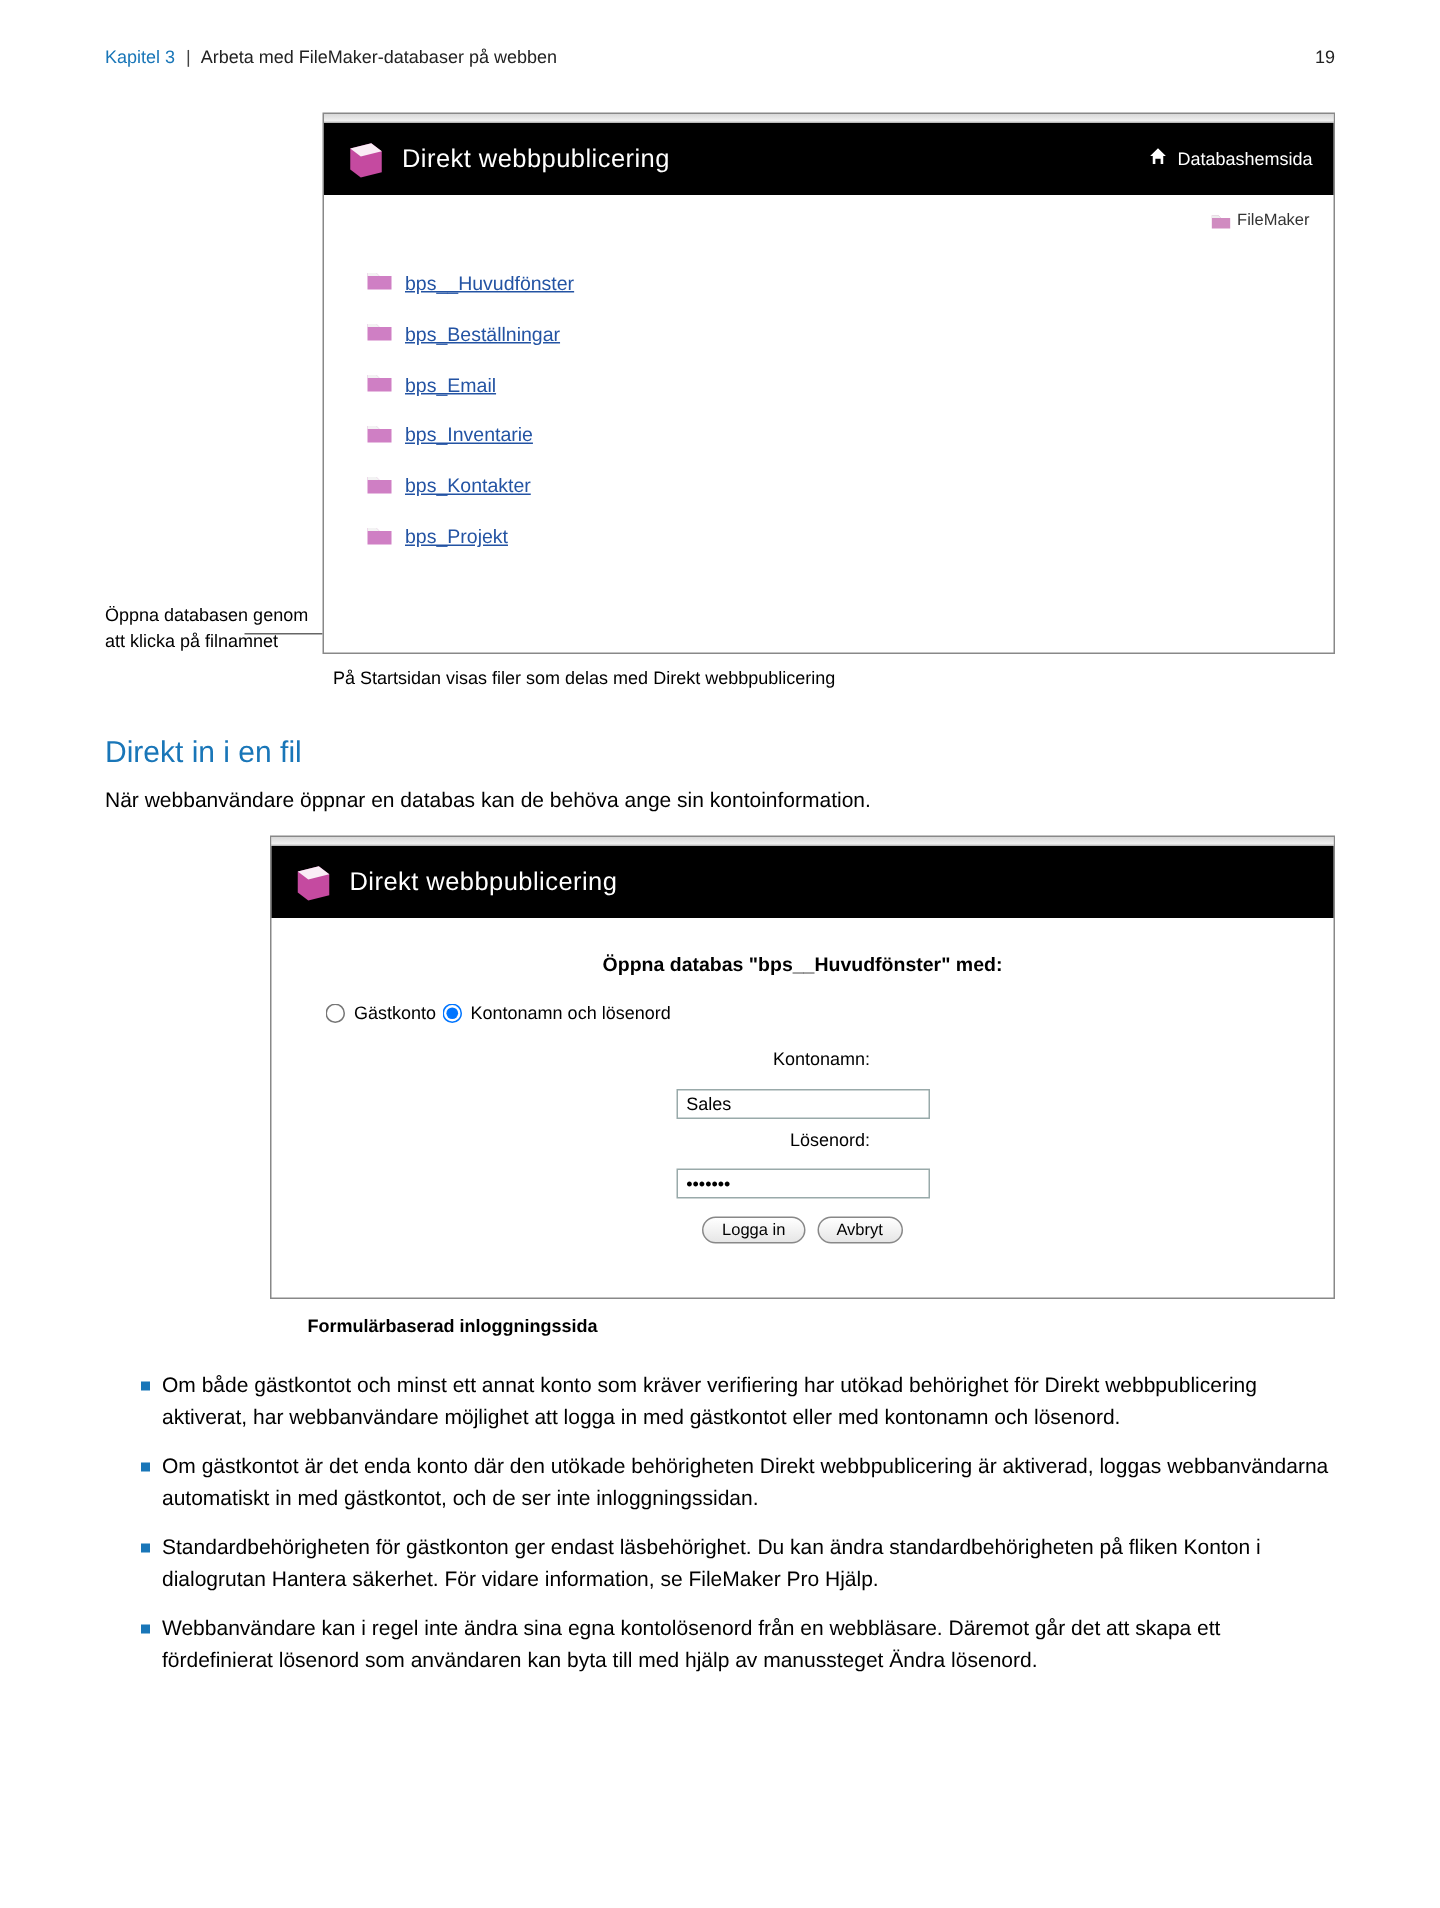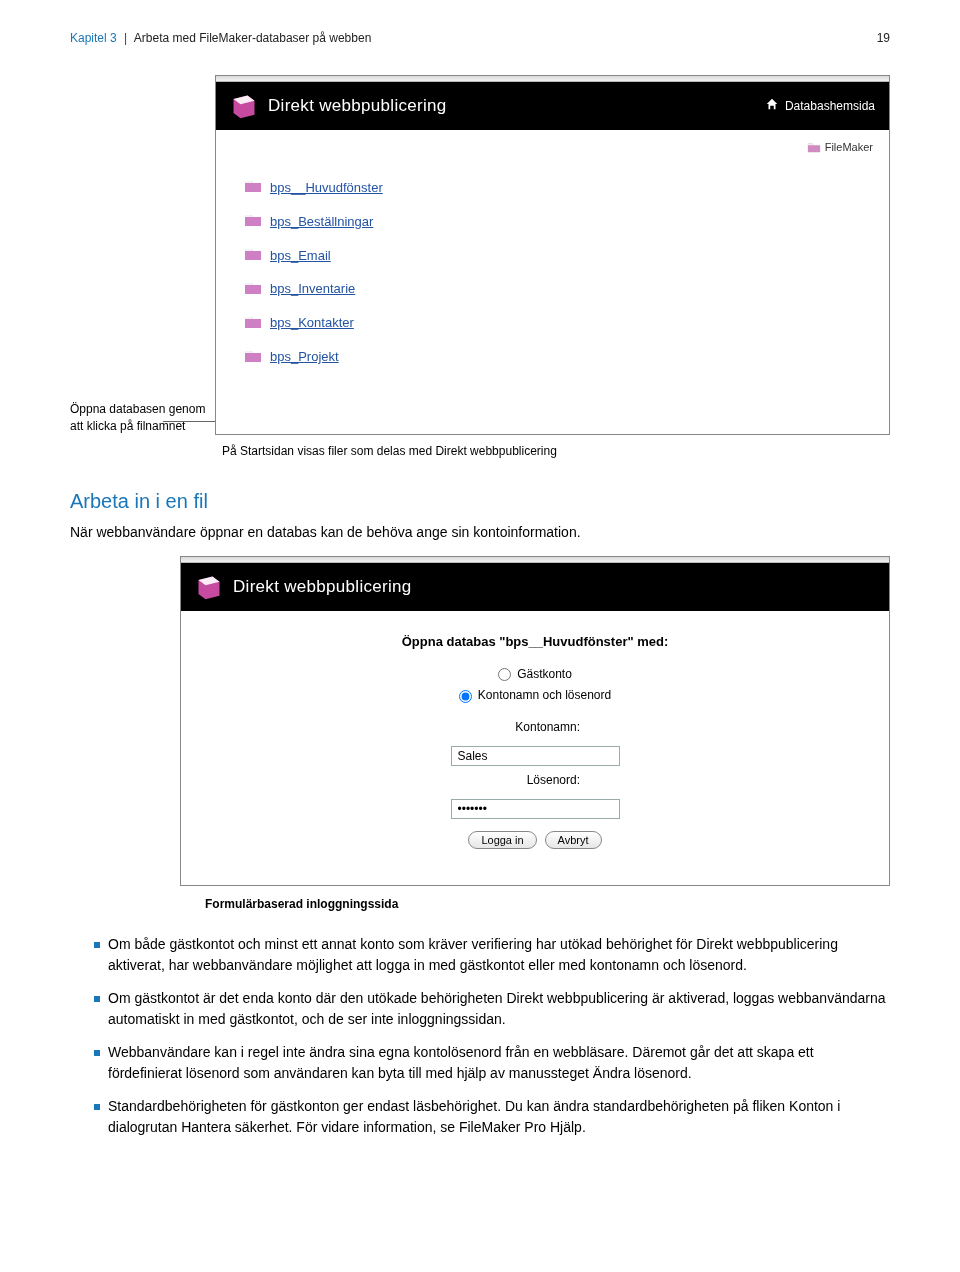--- a/index.html
+++ b/index.html
@@ -88,21 +88,21 @@
     font-size: 20px;
     font-weight: 400;
     margin: 6px 0 6px 0;
   }
   .para { margin: 0 0 14px 0; }
 
   
   .fig2-wrap { margin: 0 0 6px 110px; }
   .login-body { padding: 22px 36px 28px 36px; }
   .login-title { font-size: 13px; font-weight: bold; text-align: center; margin-bottom: 14px; }
-  .radio-group { display: flex; flex-direction: column; align-items: center; gap: 4px; font-size: 12px; margin-bottom: 14px;}
+  .radio-group { display: flex; flex-direction: row; align-items: center; gap: 4px; font-size: 12px; margin-bottom: 14px;}
   .radio-row { display: flex; align-items: center; gap: 6px; }
   .radio-row input { margin: 0; }
   .form-rows { width: 380px; margin: 0 auto 12px auto; }
   .form-row { display: flex; align-items: center; gap: 10px; margin: 6px 0; font-size: 12px; flex-direction: column; }
   .form-row label { width: 90px; text-align: right; }
   .form-row input[type="text"], .form-row input[type="password"] {
     flex: 1; border: 1px solid #9aa; padding: 2px 6px; font-size: 12px; height: 20px;
   }
   .btn-row { display: flex; gap: 8px; justify-content: center; margin-bottom: 8px; }
   .pill-btn {
@@ -209,21 +209,21 @@
                 <path d="M1 4 L7 4 L9 6 L17 6 L17 15 L1 15 Z" fill="#cf7fc4"></path>
                 <path d="M1 4 L7 4 L9 6 L1 6 Z" fill="#f3f3f3"></path>
               </svg></span>
           <span>bps_Projekt</span>
         </div>
       </div>
     </div>
   </div>
   <div class="caption">På Startsidan visas filer som delas med Direkt webbpublicering</div>
 
-  <h2 class="section">Arbeta in i en fil</h2>
+  <h2 class="section">Direkt in i en fil</h2>
   <p class="para">När webbanvändare öppnar en databas kan de behöva ange sin kontoinformation.</p>
 
   <div class="fig2-wrap">
     <div class="browser-frame">
       <div class="top-shadow"></div>
       <div class="blackbar">
         <div class="brand">
           <span class="fm-logo-icon">
             <svg viewBox="0 0 32 32">
                 <path d="M4 8 L20 4 L28 10 L28 26 L12 30 L4 24 Z" fill="#c54aa0"></path>
@@ -260,17 +260,17 @@
           <button class="pill-btn">Avbryt</button>
         </div>
       </div>
     </div>
   </div>
   <div class="caption2">Formulärbaserad inloggningssida</div>
 
   <ul class="body-list">
     <li>Om både gästkontot och minst ett annat konto som kräver verifiering har utökad behörighet för Direkt webbpublicering aktiverat, har webbanvändare möjlighet att logga in med gästkontot eller med kontonamn och lösenord.</li>
     <li>Om gästkontot är det enda konto där den utökade behörigheten Direkt webbpublicering är aktiverad, loggas webbanvändarna automatiskt in med gästkontot, och de ser inte inloggningssidan.</li>
+    <li>Standardbehörigheten för gästkonton ger endast läsbehörighet. Du kan ändra standardbehörigheten på fliken Konton i dialogrutan Hantera säkerhet. För vidare information, se FileMaker Pro Hjälp.</li>
     <li>Webbanvändare kan i regel inte ändra sina egna kontolösenord från en webbläsare. Däremot går det att skapa ett fördefinierat lösenord som användaren kan byta till med hjälp av manussteget Ändra lösenord.</li>
-    <li>Standardbehörigheten för gästkonton ger endast läsbehörighet. Du kan ändra standardbehörigheten på fliken Konton i dialogrutan Hantera säkerhet. För vidare information, se FileMaker Pro Hjälp.</li>
   </ul>
 
 </div>
 
 </body></html>

